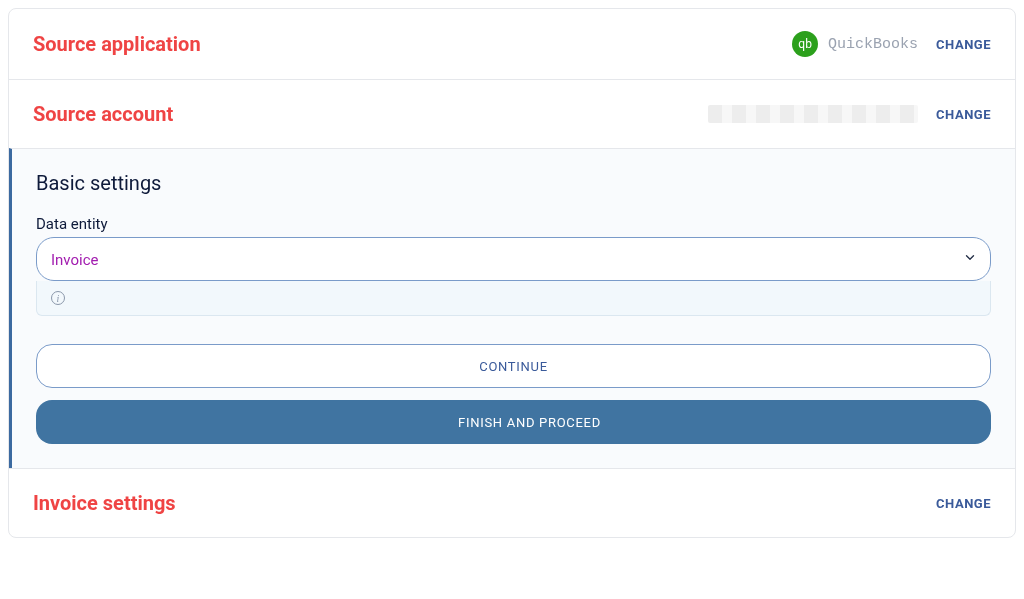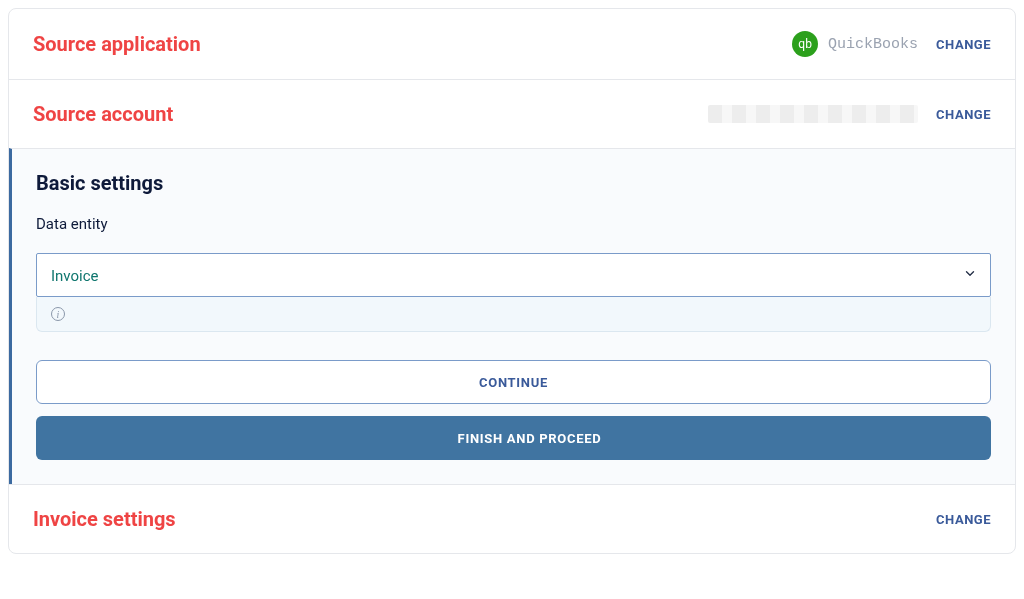--- a/index.html
+++ b/index.html
@@ -83,42 +83,42 @@
   }
 
   
   .basic-section {
     background: #f9fbfd;
     border-left: 3px solid #3c6aa0;
     padding: 22px 24px 24px 24px;
   }
   .basic-title {
     font-size: 20px;
-    font-weight: 700;
+    font-weight: 400;
     color: #0e1a3a;
     margin: 0 0 20px 0;
   }
   .field-label {
     font-size: 15px;
     color: #0e1a3a;
-    margin-bottom: 20px;
+    margin-bottom: 4px;
   }
   .select-wrap {
     position: relative;
     width: 100%;
   }
   .select-input {
     width: 100%;
     height: 44px;
     border: 1px solid #7a9bc9;
-    border-radius: 2px;
+    border-radius: 18px;
     background: #fff;
     padding: 0 40px 0 14px;
     font-size: 15px;
-    color: #0f766e;
+    color: #a21caf;
     line-height: 44px;
     cursor: pointer;
     user-select: none;
   }
   .chevron {
     position: absolute;
     right: 14px;
     top: 50%;
     transform: translateY(-50%);
     pointer-events: none;
@@ -146,23 +146,23 @@
     align-items: center;
     justify-content: center;
     font-size: 10px;
     color: #8a97aa;
     font-style: italic;
     font-family: Georgia, serif;
   }
   .btn {
     width: 100%;
     height: 44px;
-    border-radius: 6px;
+    border-radius: 16px;
     font-size: 13px;
-    font-weight: 700;
+    font-weight: 400;
     letter-spacing: 0.7px;
     text-transform: uppercase;
     display: flex;
     align-items: center;
     justify-content: center;
     cursor: pointer;
     user-select: none;
   }
   .btn-outline {
     border: 1px solid #7a9bc9;

